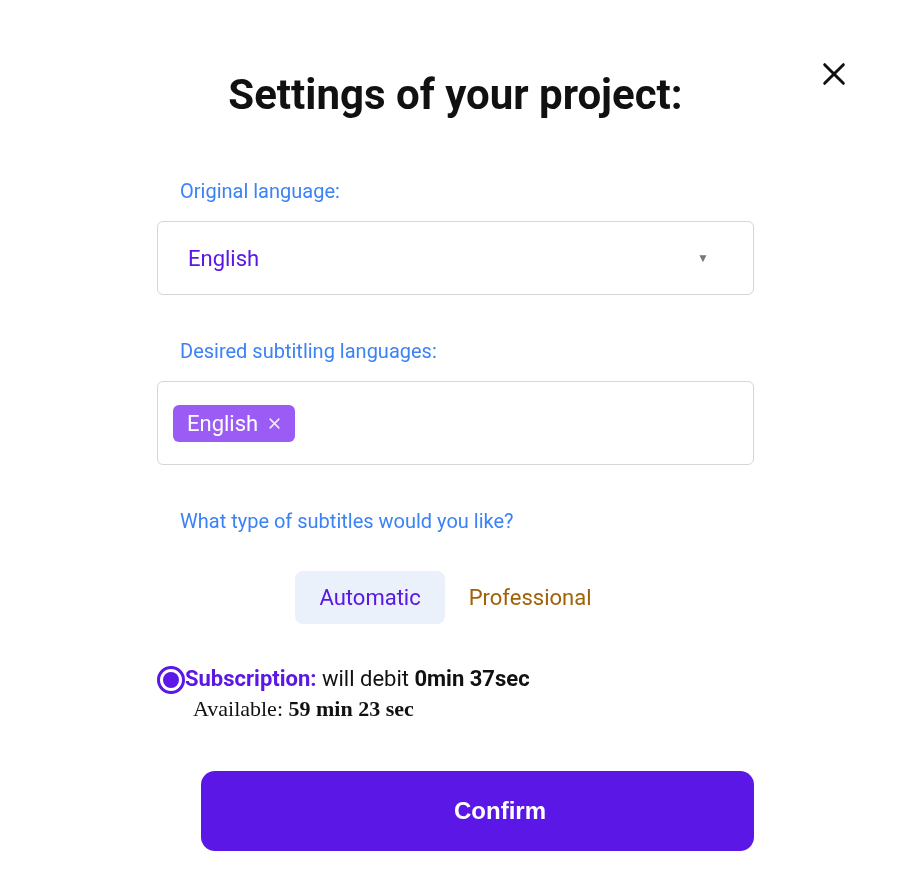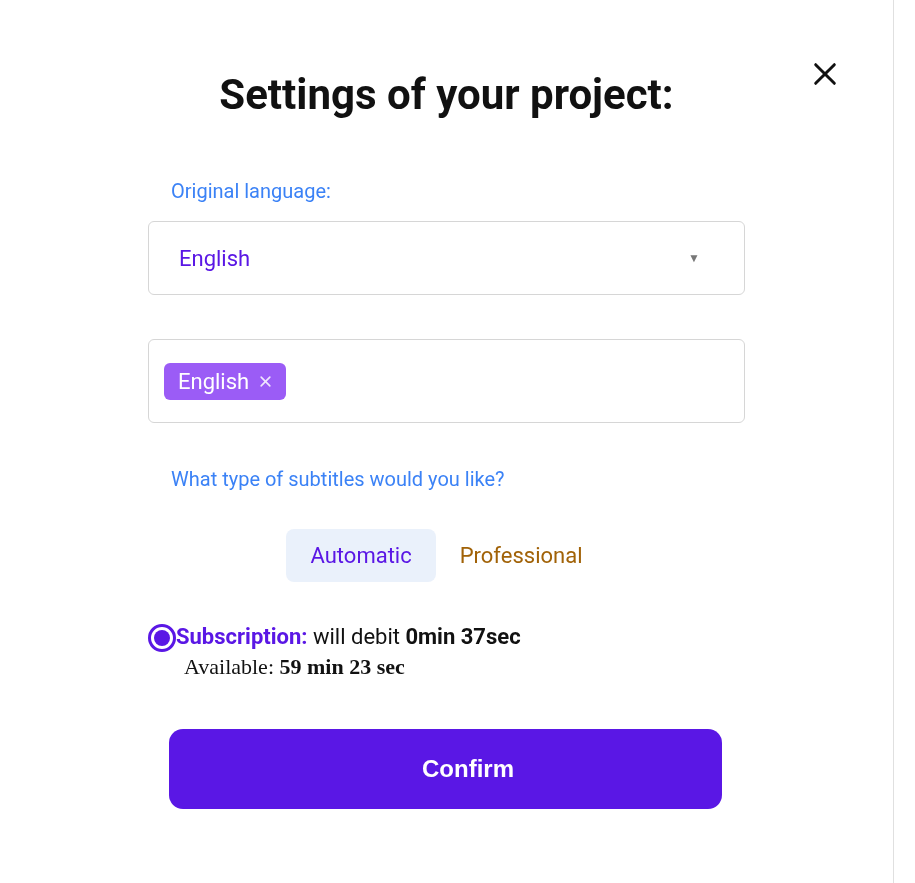--- a/index.html
+++ b/index.html
@@ -14,21 +14,21 @@
     position: absolute;
     top: 0;
     right: 21px;
     width: 1px;
     height: 100%;
     background: #e0e0e0;
   }
   .modal {
     position: absolute;
     top: 0;
-    left: 0;
+    left: 9px;
     width: 893px;
     height: 883px;
     background: #fff;
     padding: 60px 70px 40px 70px;
   }
   .close-btn {
     position: absolute;
     top: 56px;
     right: 50px;
     width: 36px;
@@ -156,21 +156,21 @@
     width: 553px;
     height: 80px;
     background: #5a17e5;
     color: #fff;
     font-size: 24px;
     font-weight: 700;
     border: none;
     border-radius: 14px;
     cursor: pointer;
     display: block;
-    margin-left: 21px;
+    margin-left: 44px;
     padding-left: 45px;
   }
 </style>
 </head>
 <body>
 
 <div class="page-divider"></div>
 
 <div class="modal">
 
@@ -184,20 +184,21 @@
   <h1 class="title">Settings of your project:</h1>
 
   <div class="content">
 
     <div class="label">Original language:</div>
     <div class="select-box">
       <span class="select-value">English</span>
       <span class="select-caret">▼</span>
     </div>
 
+    <div class="label">Desired subtitling languages:</div>
     <div class="tag-box">
       <span class="tag">
         <span>English</span>
         <span class="tag-remove">
           <svg viewBox="0 0 24 24" fill="none" stroke="#fff" stroke-width="3" stroke-linecap="round">
             <line x1="4" y1="4" x2="20" y2="20"></line>
             <line x1="20" y1="4" x2="4" y2="20"></line>
           </svg>
         </span>
       </span>

